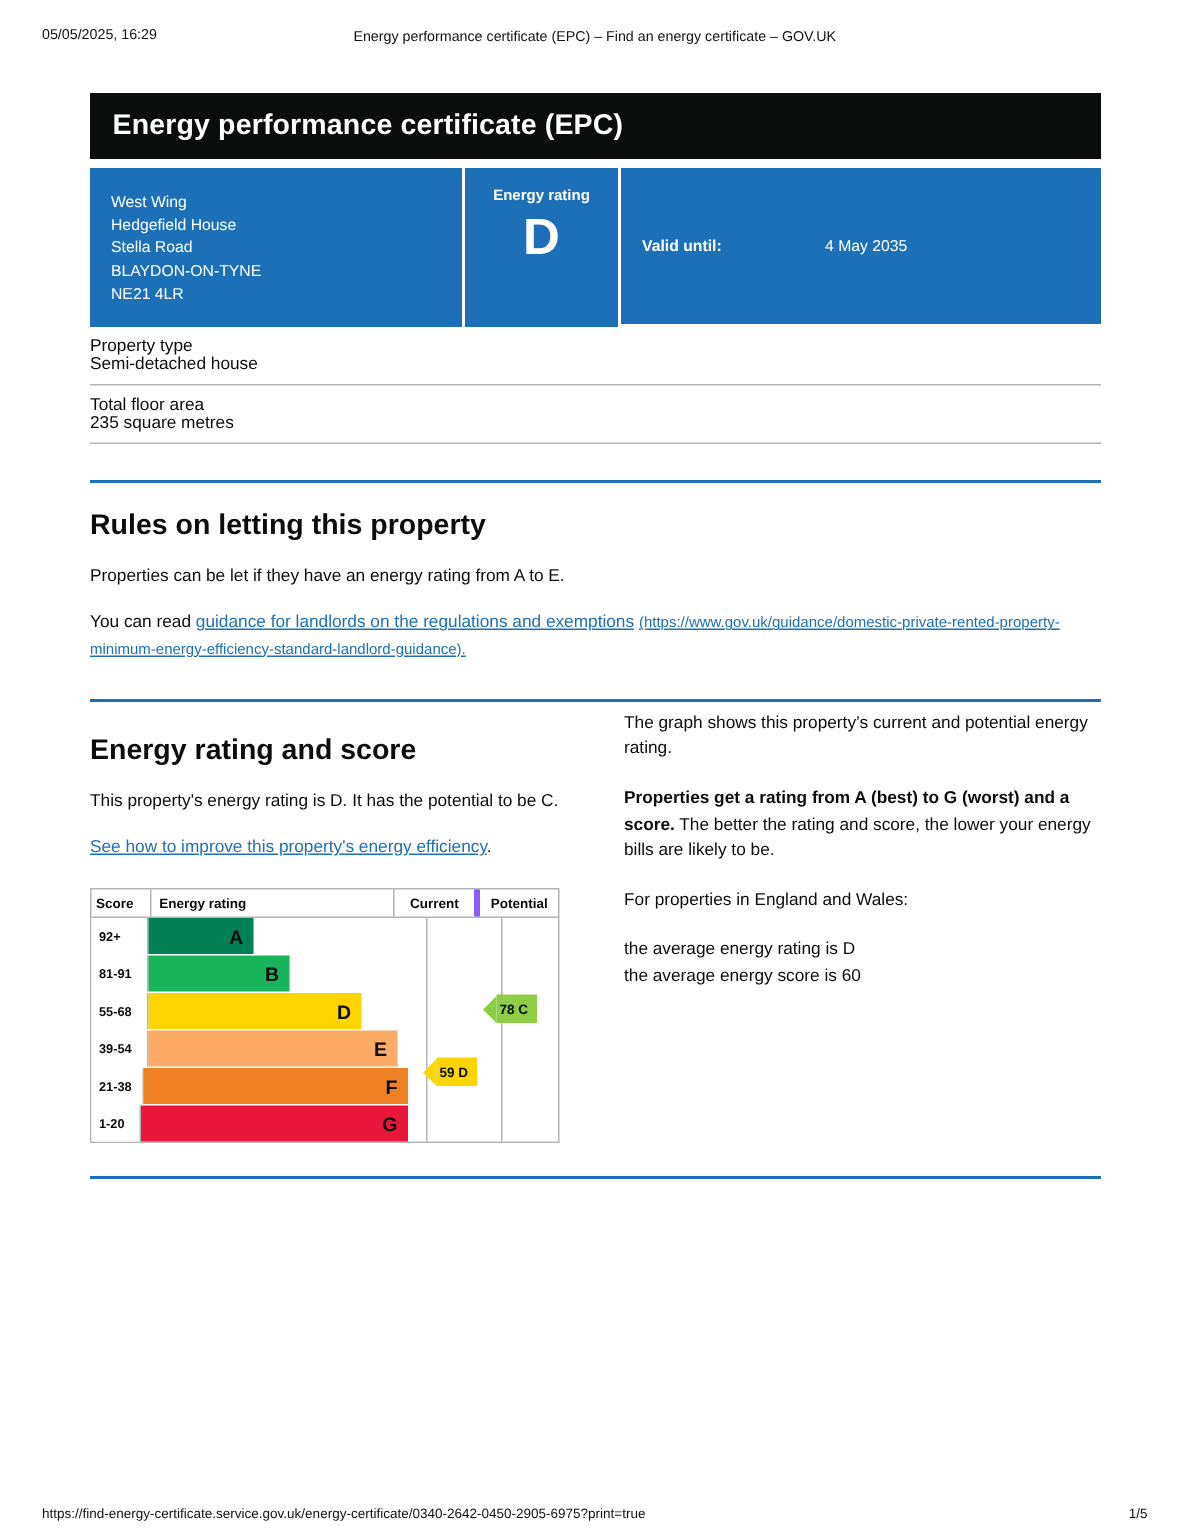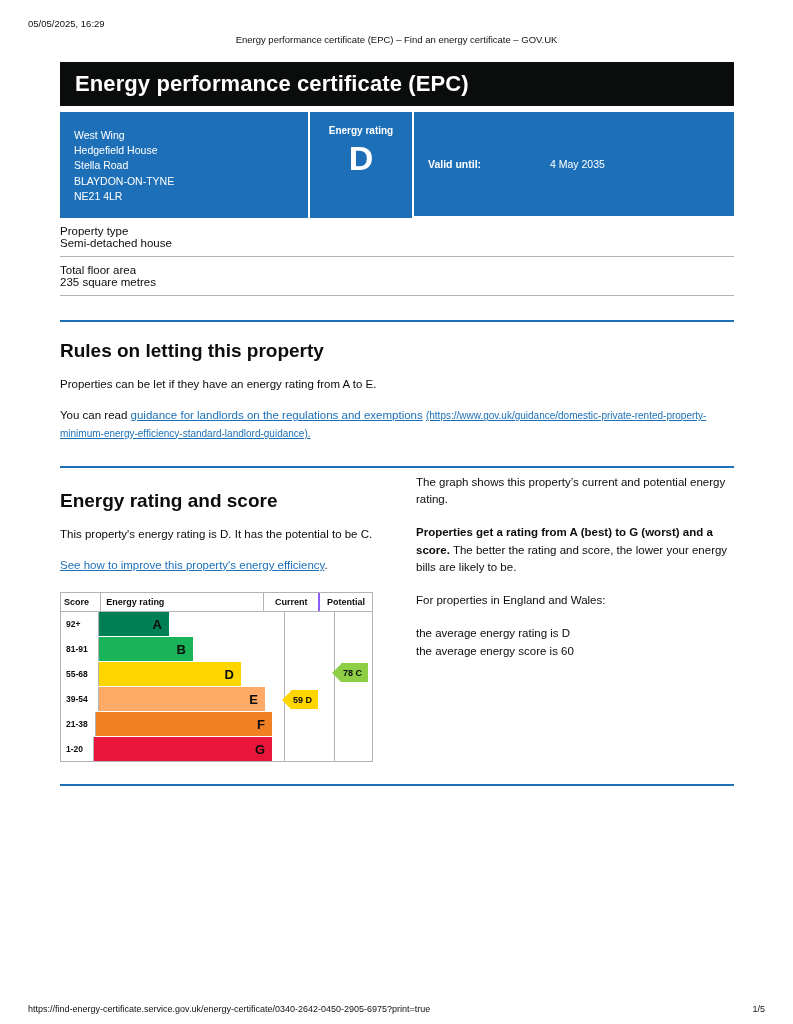--- a/index.html
+++ b/index.html
@@ -32,21 +32,21 @@
   }
   .print-header .ph-date {
     position: absolute;
     left: 28px;
     top: 0;
     white-space: nowrap;
   }
   .print-header .ph-title {
     position: absolute;
     left: 0;
-    top: 16px;
+    top: 1px;
     width: 793px;
     text-align: center;
     white-space: nowrap;
   }
   
   .print-footer {
     position: absolute;
     bottom: 20px;
     left: 0;
     width: 793px;
@@ -78,21 +78,21 @@
     background: #0b0c0c;
     color: #ffffff;
     height: 44px;
     display: flex;
     align-items: center;
     padding-left: 15px;
     box-sizing: border-box;
   }
   .epc-banner h1 {
     margin: 0;
-    font-size: 22px;
+    font-size: 19px;
     font-weight: bold;
     letter-spacing: 0.1px;
   }
 
   
   .summary {
     display: flex;
     width: 100%;
     margin-top: 6px;
   }
@@ -199,21 +199,21 @@
     font-size: 9px;
   }
   .graph-head {
     display: flex;
     border-bottom: 1px solid #b1b4b6;
     font-weight: bold;
     font-size: 9px;
   }
   .graph-head .h-score { width: 38px; padding: 4px 3px; border-right: 1px solid #b1b4b6; }
   .graph-head .h-rating { width: 173px; padding: 4px 5px; border-right: 1px solid #b1b4b6; }
-  .graph-head .h-current { width: 50px; padding: 4px 5px; border-right: 2px solid #8b5cf6; text-align: center; }
+  .graph-head .h-current { width: 50px; padding: 4px 5px; border-right: 4px solid #8b5cf6; text-align: center; }
   .graph-head .h-potential { width: 50px; padding: 4px 4px; text-align: center; }
 
   .graph-body { display: flex; gap: 12px; }
   .bars-col { width: 211px; }
   .band-row {
     display: flex;
     align-items: stretch;
     height: 24px;
     border-bottom: 1px solid #ffffff;
   }
@@ -373,27 +373,27 @@
                 <div class="band-score">21-38</div>
                 <div class="band-bar" style="background:#ef8023;width:190px">F</div>
                 <div class="band-rest"></div>
               </div>
               <div class="band-row" style="border-bottom:none">
                 <div class="band-score">1-20</div>
                 <div class="band-bar" style="background:#e9153b;width:214px">G</div>
               </div>
             </div>
             <div class="cur-col">
-              <div class="marker" style="top:78px; right:4px;">
+              <div class="marker" style="top:93px; right:4px;">
                 <div class="ptr" style="border-right:9px solid #ffd500;"></div>
                 <div class="body" style="background:#ffd500;">59  D</div>
               </div>
             </div>
             <div class="pot-col">
-              <div class="marker" style="top:51px; right:4px;text-align:right;">
+              <div class="marker" style="top:51px; right:14px;text-align:right;">
                 <div class="ptr" style="border-right:9px solid #8dce46;"></div>
                 <div class="body" style="background:#8dce46;">78  C</div>
               </div>
             </div>
           </div>
         </div>
       </div>
 
       <div class="col-right">
         <p>The graph shows this property’s current and potential energy rating.</p>

